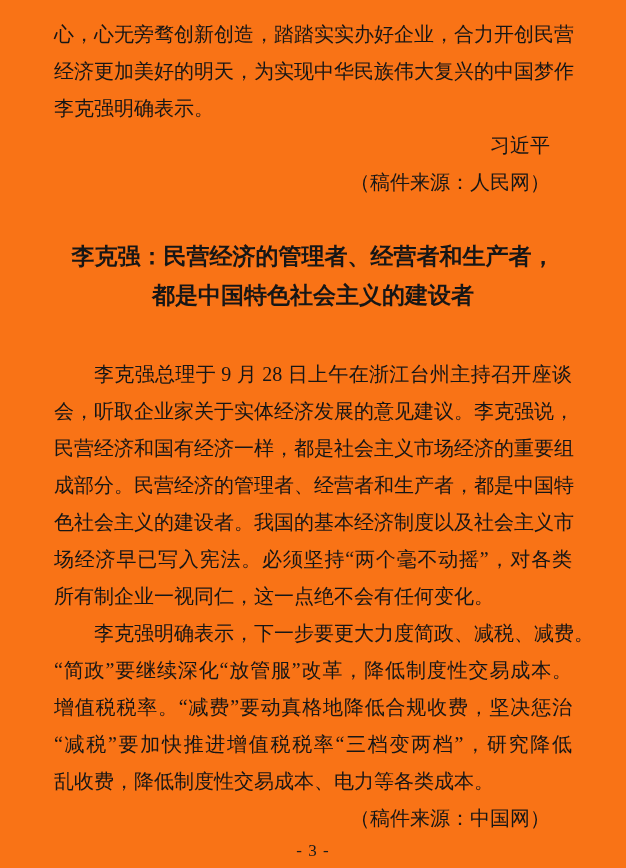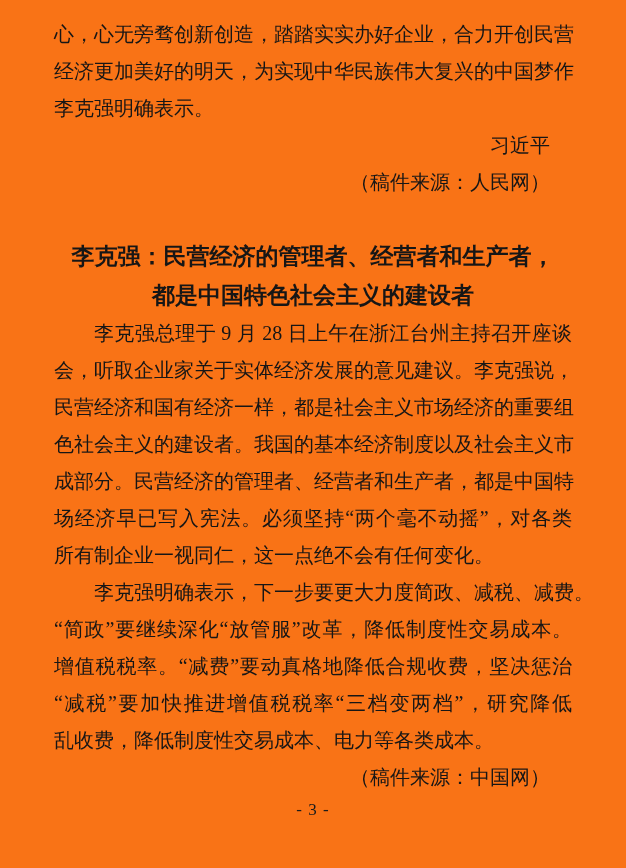--- a/index.html
+++ b/index.html
@@ -45,20 +45,21 @@
   .title-line {
     font-size: 23px;
     font-weight: bold;
     line-height: 39px;
     height: 39px;
     text-align: right;
     text-align-last: center;
     white-space: nowrap;
   }
   .first-paragraph {
+    margin-top: 41px;
   }
   .page-footer {
     margin-top: 2px;
     text-align: center;
     text-align-last: center;
     font-size: 17px;
     line-height: 24px;
     height: 24px;
     letter-spacing: 1px;
     color: #1c1c1c;
@@ -80,22 +81,22 @@
 
   <div class="article-title">
     <div class="title-line">李克强：民营经济的管理者、经营者和生产者，</div>
     <div class="title-line">都是中国特色社会主义的建设者</div>
   </div>
 
   <div class="first-paragraph">
     <div class="body-line indent">李克强总理于 9 月 28 日上午在浙江台州主持召开座谈</div>
     <div class="body-line">会，听取企业家关于实体经济发展的意见建议。李克强说，</div>
     <div class="body-line">民营经济和国有经济一样，都是社会主义市场经济的重要组</div>
+    <div class="body-line">成部分。民营经济的管理者、经营者和生产者，都是中国特</div>
     <div class="body-line">色社会主义的建设者。我国的基本经济制度以及社会主义市</div>
-    <div class="body-line">成部分。民营经济的管理者、经营者和生产者，都是中国特</div>
     <div class="body-line">场经济早已写入宪法。必须坚持“两个毫不动摇”，对各类</div>
     <div class="body-line para-end">所有制企业一视同仁，这一点绝不会有任何变化。</div>
   </div>
 
   <div>
     <div class="body-line indent">李克强明确表示，下一步要更大力度简政、减税、减费。</div>
     <div class="body-line">“简政”要继续深化“放管服”改革，降低制度性交易成本。</div>
     <div class="body-line">增值税税率。“减费”要动真格地降低合规收费，坚决惩治</div>
     <div class="body-line">“减税”要加快推进增值税税率“三档变两档”，研究降低</div>
     <div class="body-line para-end">乱收费，降低制度性交易成本、电力等各类成本。</div>

